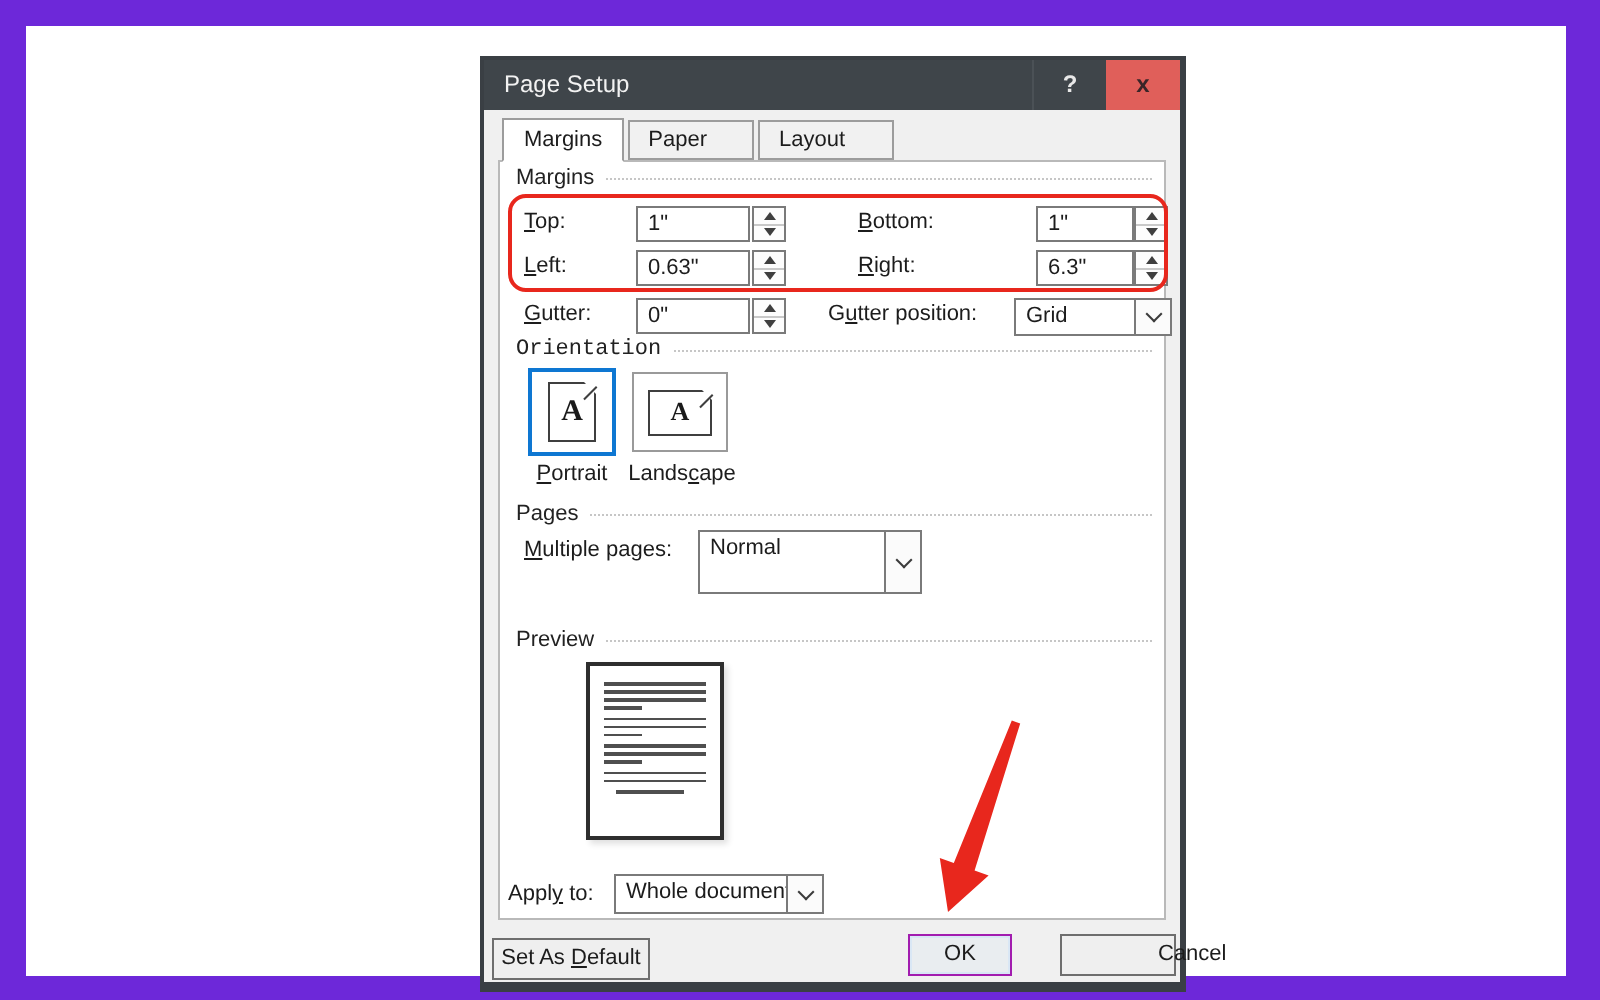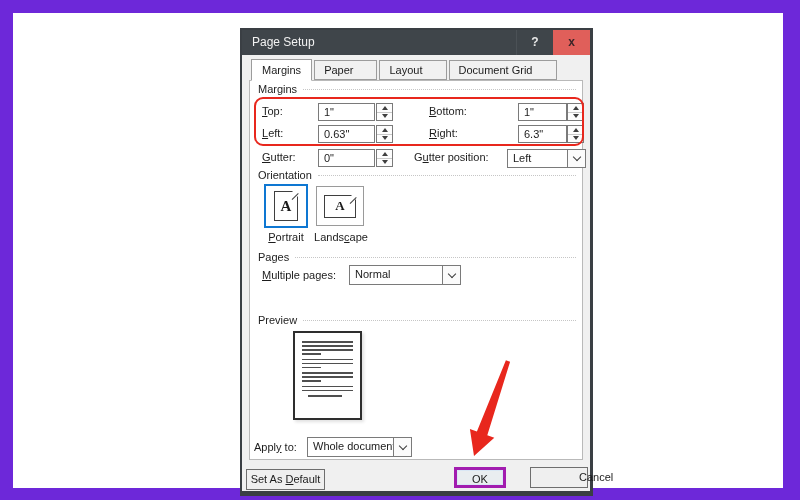--- a/index.html
+++ b/index.html
@@ -72,21 +72,21 @@
                  border:2px solid #2e2e2e;box-sizing:border-box;padding:8px 7px;box-shadow:2px 2px 3px rgba(0,0,0,0.12);}
   .pv-line{height:1.5px;background:#4f4f4f;margin-bottom:2.5px;}
   .pv-line.short{width:38%;}
   .pv-line.gap{margin-top:4px;}
   .pv-line.end{width:66%;margin-left:12%;}
 
   
   .btn{position:absolute;height:21px;background:#efefef;border:1px solid #6e6e6e;box-sizing:border-box;
        font-size:11px;color:#1c1c1c;text-align:center;line-height:19px;}
   #set-default-btn{left:4px;top:439px;width:79px;}
-  #ok-btn{left:212px;top:437px;width:52px;border:3px solid #a21caf;background:#e9edf0;
+  #ok-btn{left:212px;top:437px;width:52px;border:1px solid #a21caf;background:#e9edf0;
           box-shadow:inset 0 0 0 1px #d9e7f5;}
   #cancel-btn{left:288px;top:437px;width:58px;padding-left:48px;}
 
   
   #arrow-svg{position:absolute;left:0;top:0;width:800px;height:500px;pointer-events:none;z-index:50;}
 
   u{text-decoration:underline;}
 </style>
 </head>
 <body>
@@ -99,21 +99,20 @@
       <div id="titlebar">
         <span id="title-text">Page Setup</span>
         <div class="tb-btn" id="help-btn">?</div>
         <div class="tb-btn" id="close-btn">x</div>
       </div>
 
       <div id="tabbar">
         <div class="tab active">Margins</div>
         <div class="tab">Paper</div>
         <div class="tab">Layout</div>
-        <div class="tab">Document Grid</div>
       </div>
 
       <div id="page">
 
         <div class="group-hdr" style="top:2px;">
           <span>Margins</span>
           <span class="hdr-line"></span>
         </div>
 
         <div id="highlight-box" style="border-color: rgb(232, 39, 29);"></div>
@@ -165,27 +164,27 @@
         <div class="spin" style="left:126px;top:68px;">
           <div class="spin-btn">
               <i class="tri-up"></i>
             </div>
           <div class="spin-btn">
               <i class="tri-down"></i>
             </div>
         </div>
         <span class="lbl" style="left:164px;top:68px;">G<u>u</u>tter position:</span>
         <div class="dropdown" style="left:257px;top:68px;width:79px;">
-          <span class="dd-value">Left</span>
+          <span class="dd-value">Grid</span>
           <span class="dd-btn">
               <i class="chev"></i>
             </span>
         </div>
 
-        <div class="group-hdr" style="top:88px;">
+        <div class="group-hdr" style="top:88px;font-family:Liberation Mono, monospace;">
           <span>Orientation</span>
           <span class="hdr-line"></span>
         </div>
         <div class="tile" id="portrait-tile">
           <div class="page-icon" id="portrait-icon">
             <span>A</span>
             <i class="fold"></i>
             <i class="crease"></i>
           </div>
         </div>
@@ -197,21 +196,21 @@
           </div>
         </div>
         <span class="tile-label" style="left:8px;top:150px;width:56px;"><u>P</u>ortrait</span>
         <span class="tile-label" style="left:60px;top:150px;width:62px;">Lands<u>c</u>ape</span>
 
         <div class="group-hdr" style="top:170px;">
           <span>Pages</span>
           <span class="hdr-line"></span>
         </div>
         <span class="lbl" style="left:12px;top:186px;"><u>M</u>ultiple pages:</span>
-        <div class="dropdown" style="left:99px;top:184px;width:112px;height:20px;">
+        <div class="dropdown" style="left:99px;top:184px;width:112px;height:32px;">
           <span class="dd-value">Normal</span>
           <span class="dd-btn">
               <i class="chev"></i>
             </span>
         </div>
 
         <div class="group-hdr" style="top:233px;">
           <span>Preview</span>
           <span class="hdr-line"></span>
         </div>

